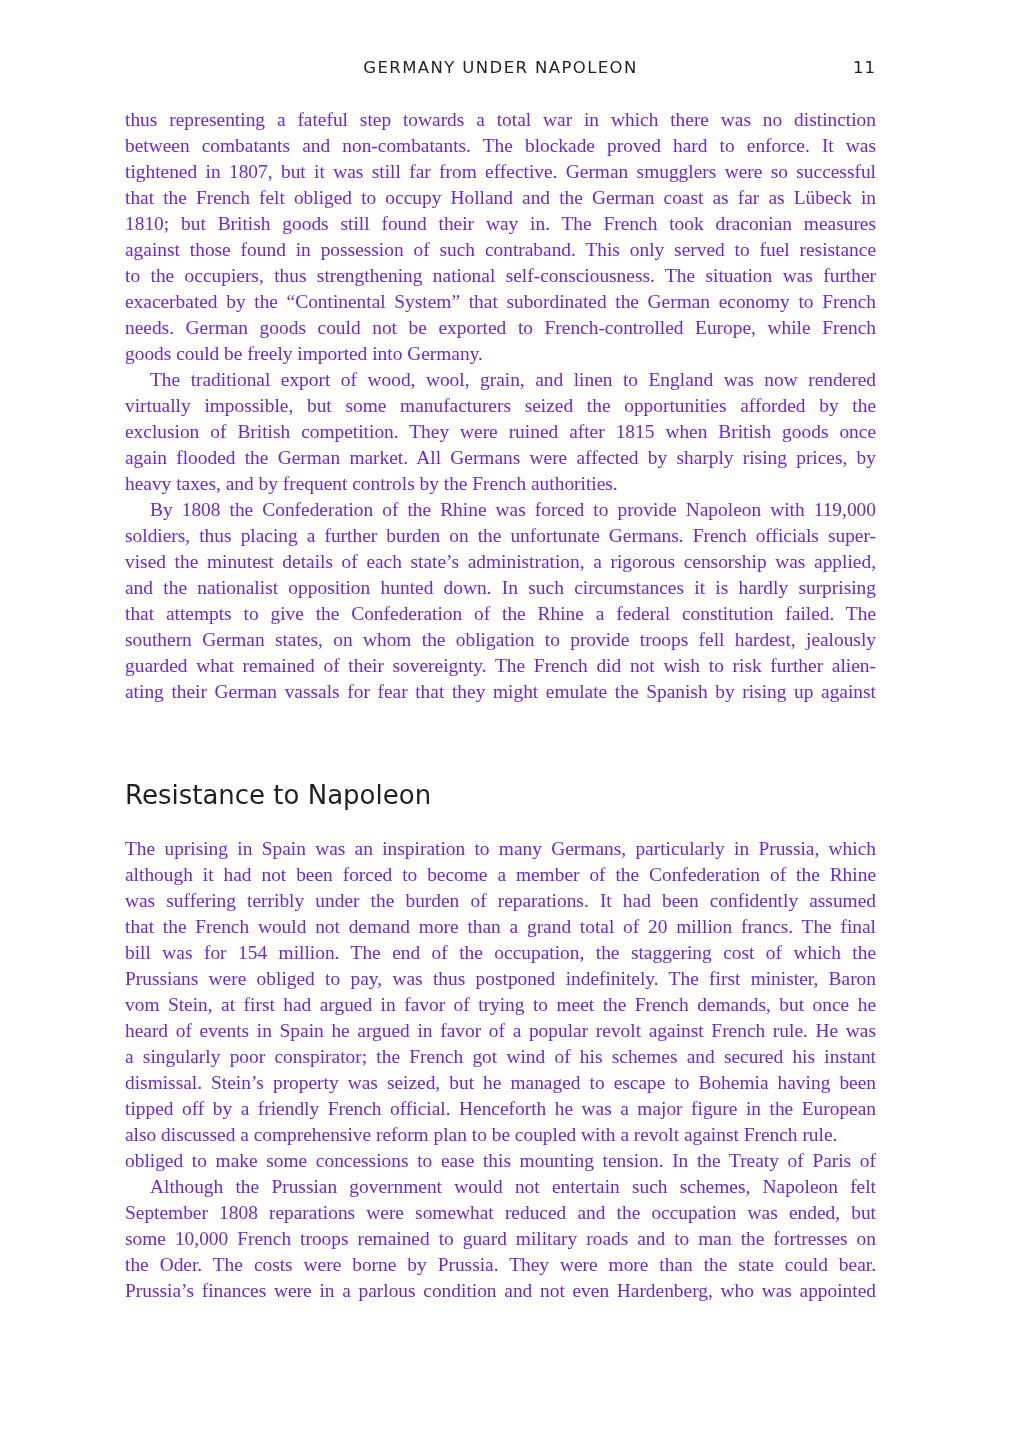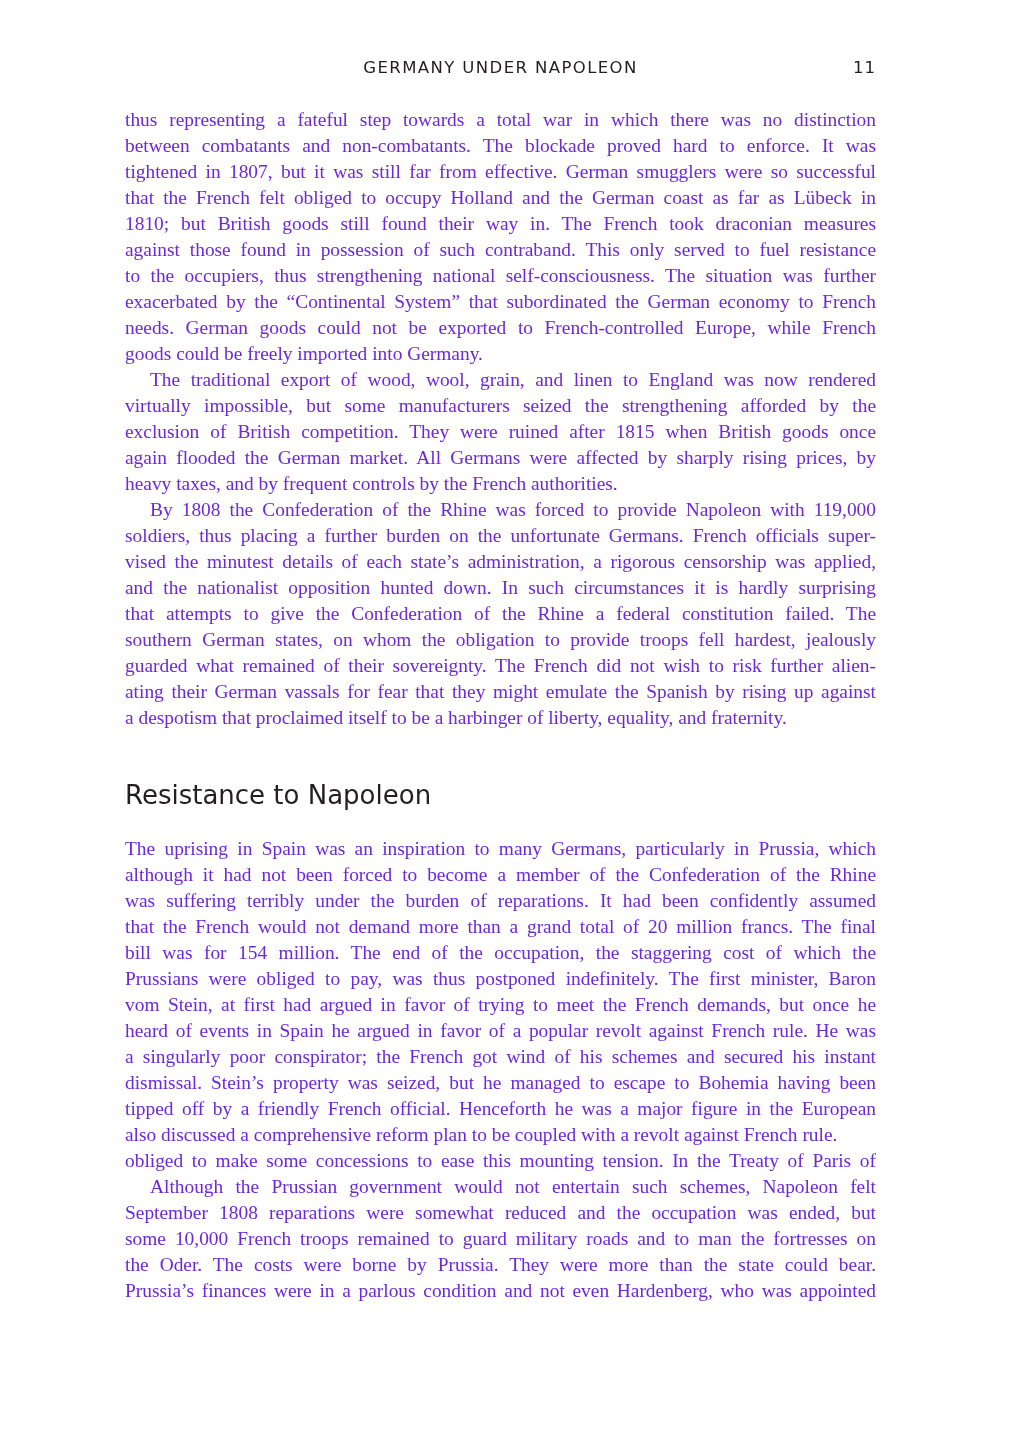--- a/index.html
+++ b/index.html
@@ -96,35 +96,34 @@
         <div class="line">that the French felt obliged to occupy Holland and the German coast as far as Lübeck in</div>
         <div class="line">1810; but British goods still found their way in. The French took draconian measures</div>
         <div class="line">against those found in possession of such contraband. This only served to fuel resistance</div>
         <div class="line">to the occupiers, thus strengthening national self-consciousness. The situation was further</div>
         <div class="line">exacerbated by the “Continental System” that subordinated the German economy to French</div>
         <div class="line">needs. German goods could not be exported to French-controlled Europe, while French</div>
         <div class="line last">goods could be freely imported into Germany.</div>
       </div>
       <div>
         <div class="line indent">The traditional export of wood, wool, grain, and linen to England was now rendered</div>
-        <div class="line">virtually impossible, but some manufacturers seized the strengthening afforded by the</div>
+        <div class="line">virtually impossible, but some manufacturers seized the opportunities afforded by the</div>
         <div class="line">exclusion of British competition. They were ruined after 1815 when British goods once</div>
         <div class="line">again flooded the German market. All Germans were affected by sharply rising prices, by</div>
         <div class="line last">heavy taxes, and by frequent controls by the French authorities.</div>
       </div>
       <div>
         <div class="line indent">By 1808 the Confederation of the Rhine was forced to provide Napoleon with 119,000</div>
         <div class="line">soldiers, thus placing a further burden on the unfortunate Germans. French officials super-</div>
         <div class="line">vised the minutest details of each state’s administration, a rigorous censorship was applied,</div>
         <div class="line">and the nationalist opposition hunted down. In such circumstances it is hardly surprising</div>
         <div class="line">that attempts to give the Confederation of the Rhine a federal constitution failed. The</div>
         <div class="line">southern German states, on whom the obligation to provide troops fell hardest, jealously</div>
         <div class="line">guarded what remained of their sovereignty. The French did not wish to risk further alien-</div>
         <div class="line">ating their German vassals for fear that they might emulate the Spanish by rising up against</div>
-        <div class="line last">a despotism that proclaimed itself to be a harbinger of liberty, equality, and fraternity.</div>
       </div>
     </div>
 
   <h2 class="section-heading" style="margin:0;font-weight:normal;">Resistance to Napoleon</h2>
 
   <div class="body-text" id="block2">
       <div>
         <div class="line">The uprising in Spain was an inspiration to many Germans, particularly in Prussia, which</div>
         <div class="line">although it had not been forced to become a member of the Confederation of the Rhine</div>
         <div class="line">was suffering terribly under the burden of reparations. It had been confidently assumed</div>

